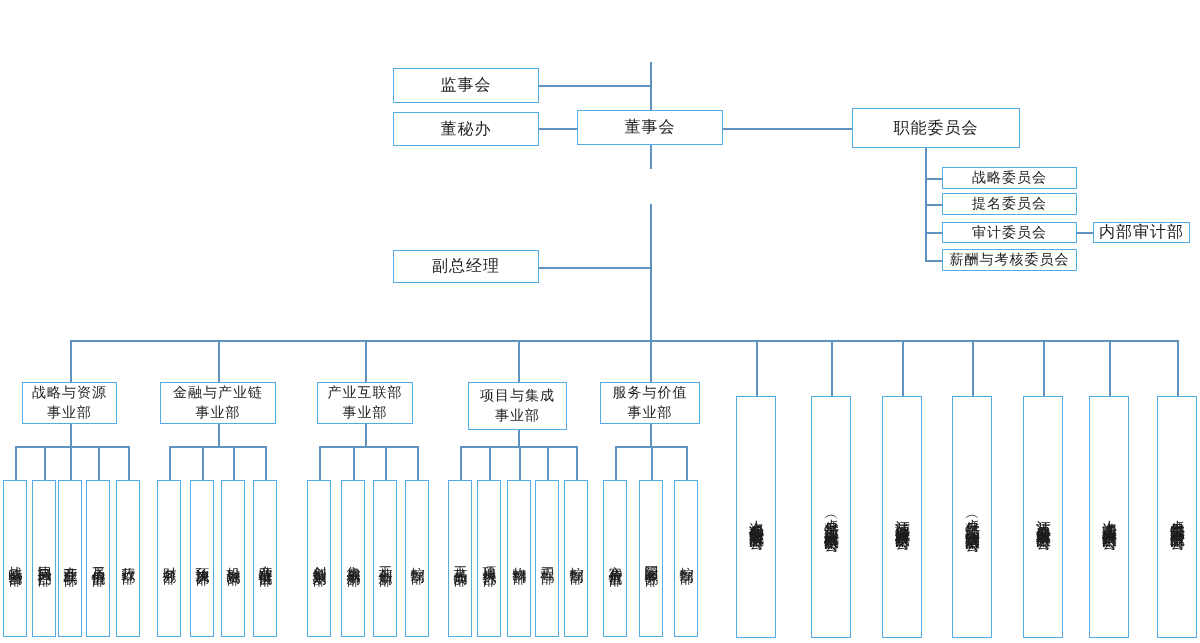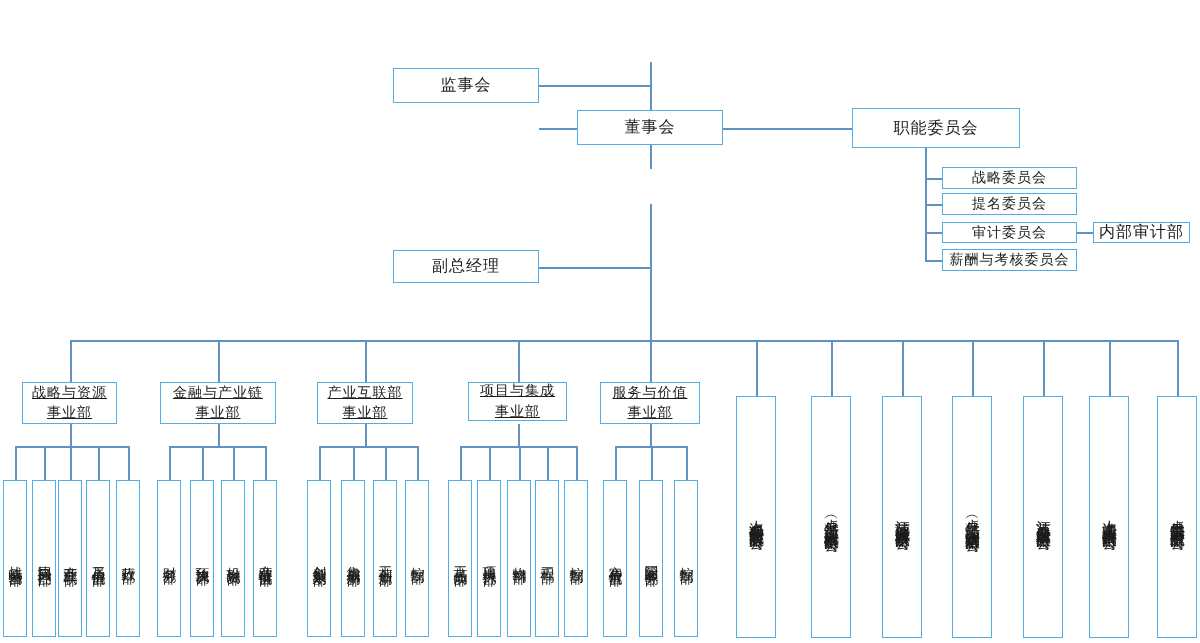--- a/index.html
+++ b/index.html
@@ -26,21 +26,21 @@
     box-sizing: border-box;
     background: #ffffff;
     border: 1.5px solid #52ade6;
     display: flex;
     align-items: center;
     justify-content: center;
     text-align: center;
     color: #1c1c1c;
   }
   .node.h span { white-space: nowrap; letter-spacing: 1px; }
-  .node.h2 span { white-space: pre-line; line-height: 1.45; letter-spacing: 1px; text-decoration: underline; }
+  .node.h2 span { white-space: pre-line; line-height: 1.45; letter-spacing: 1px; }
   .node.v span {
     writing-mode: vertical-rl;
     text-orientation: mixed;
     letter-spacing: 1.5px;
     line-height: 1;
     white-space: nowrap;
   }
 </style>
 </head>
 <body>
@@ -98,20 +98,23 @@
     <div class="line v" style="left: 547px; top: 446px; height: 34px; background: rgb(96, 147, 194);"></div>
     <div class="line v" style="left: 576px; top: 446px; height: 34px; background: rgb(96, 147, 194);"></div>
     <div class="line v" style="left: 650px; top: 424px; height: 22px; background: rgb(96, 147, 194);"></div>
     <div class="line h" style="left: 615px; top: 446px; width: 71px; background: rgb(96, 147, 194);"></div>
     <div class="line v" style="left: 615px; top: 446px; height: 34px; background: rgb(96, 147, 194);"></div>
     <div class="line v" style="left: 651px; top: 446px; height: 34px; background: rgb(96, 147, 194);"></div>
     <div class="line v" style="left: 686px; top: 446px; height: 34px; background: rgb(96, 147, 194);"></div>
     <div class="node h" style="left: 393px; top: 68px; width: 146px; height: 35px; font-size: 16px; border-color: rgb(82, 173, 230); color: rgb(28, 28, 28);">
       <span>监事会</span>
     </div>
+    <div class="node h" style="left: 393px; top: 112px; width: 146px; height: 34px; font-size: 16px; border-color: rgb(82, 173, 230); color: rgb(28, 28, 28);">
+      <span>董秘办</span>
+    </div>
     <div class="node h" style="left: 577px; top: 110px; width: 146px; height: 35px; font-size: 16px; border-color: rgb(82, 173, 230); color: rgb(28, 28, 28);">
       <span>董事会</span>
     </div>
     <div class="node h" style="left: 852px; top: 108px; width: 168px; height: 40px; font-size: 16px; border-color: rgb(82, 173, 230); color: rgb(28, 28, 28);">
       <span>职能委员会</span>
     </div>
     <div class="node h" style="left: 942px; top: 167px; width: 135px; height: 22px; font-size: 14px; border-color: rgb(82, 173, 230); color: rgb(28, 28, 28);">
       <span>战略委员会</span>
     </div>
     <div class="node h" style="left: 942px; top: 193px; width: 135px; height: 22px; font-size: 14px; border-color: rgb(82, 173, 230); color: rgb(28, 28, 28);">
@@ -134,21 +137,21 @@
 事业部</span>
     </div>
     <div class="node h2" style="left: 160px; top: 382px; width: 116px; height: 42px; font-size: 14px; border-color: rgb(82, 173, 230); color: rgb(28, 28, 28);">
       <span>金融与产业链
 事业部</span>
     </div>
     <div class="node h2" style="left: 317px; top: 382px; width: 96px; height: 42px; font-size: 14px; border-color: rgb(82, 173, 230); color: rgb(28, 28, 28);">
       <span>产业互联部
 事业部</span>
     </div>
-    <div class="node h2" style="left: 468px; top: 382px; width: 99px; height: 39px; font-size: 14px; border-color: rgb(82, 173, 230); color: rgb(28, 28, 28);">
+    <div class="node h2" style="left: 468px; top: 382px; width: 99px; height: 48px; font-size: 14px; border-color: rgb(82, 173, 230); color: rgb(28, 28, 28);">
       <span>项目与集成
 事业部</span>
     </div>
     <div class="node h2" style="left: 600px; top: 382px; width: 100px; height: 42px; font-size: 14px; border-color: rgb(82, 173, 230); color: rgb(28, 28, 28);">
       <span>服务与价值
 事业部</span>
     </div>
     <div class="node v" style="left: 3px; top: 480px; width: 24px; height: 157px; font-size: 14px; border-color: rgb(82, 173, 230); color: rgb(28, 28, 28);">
       <span>战略运营部</span>
     </div>

